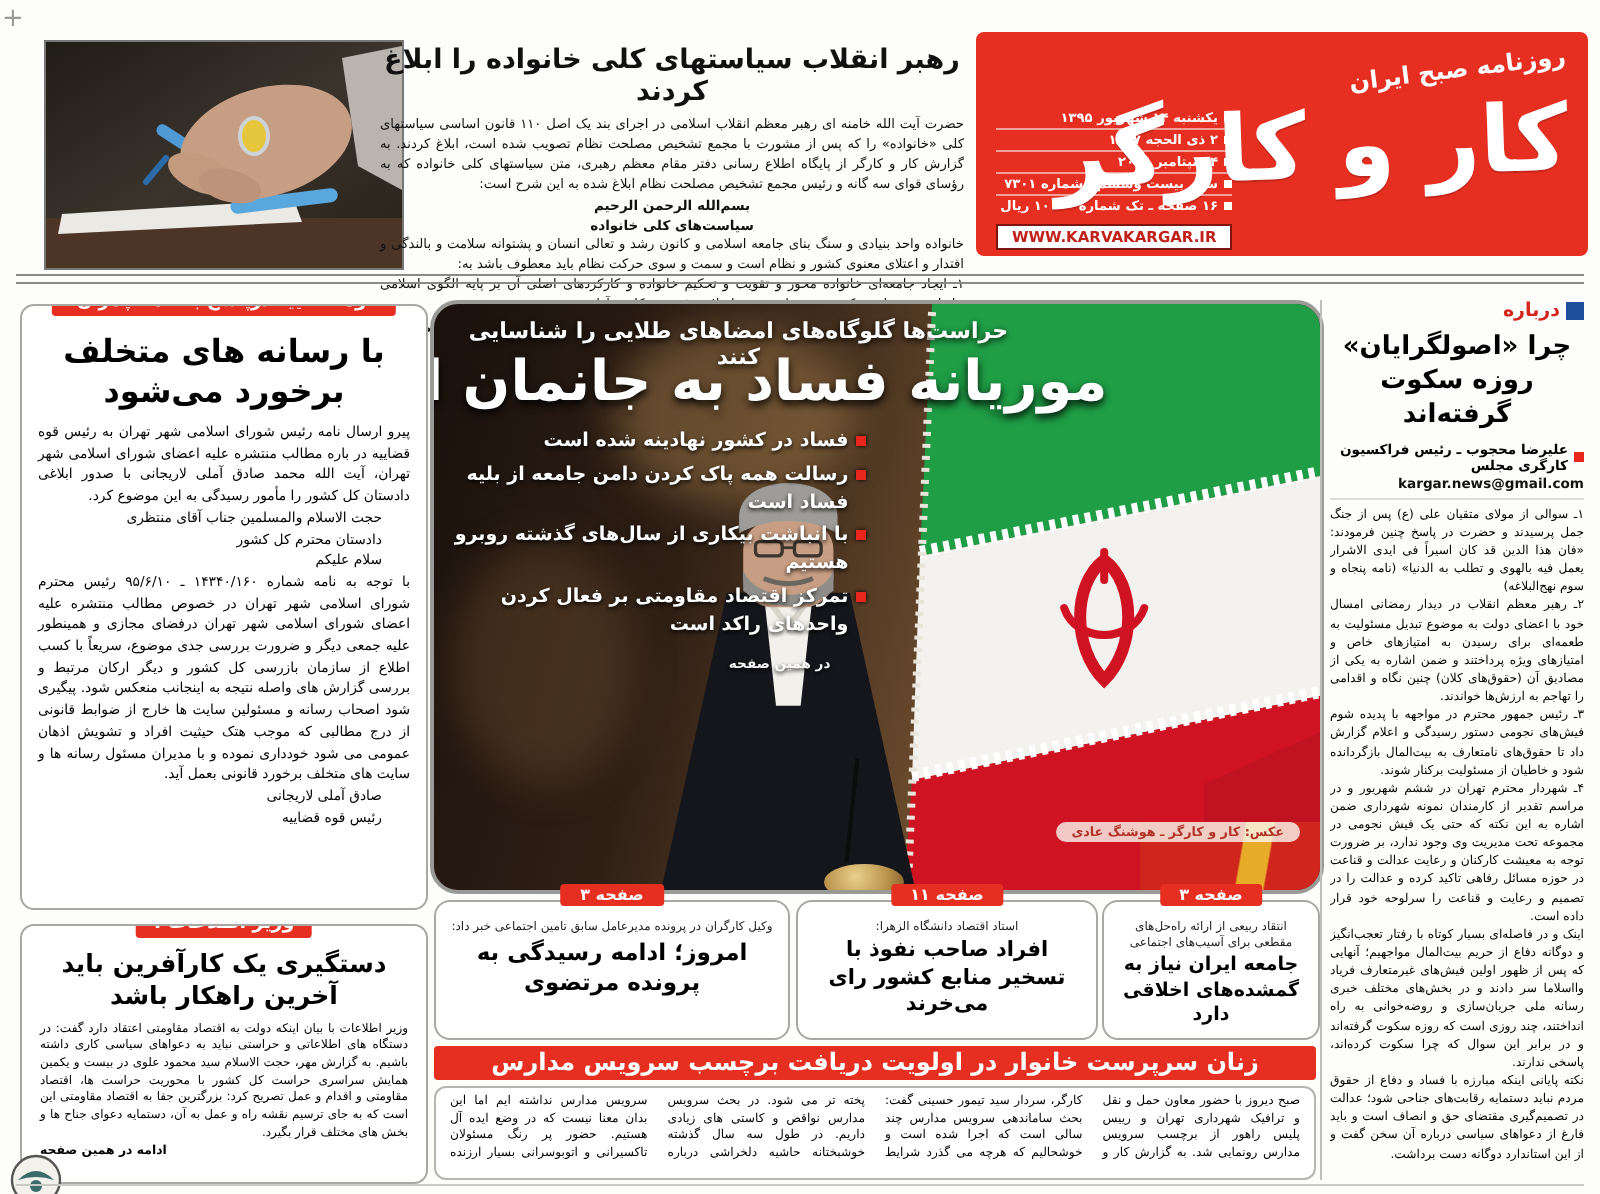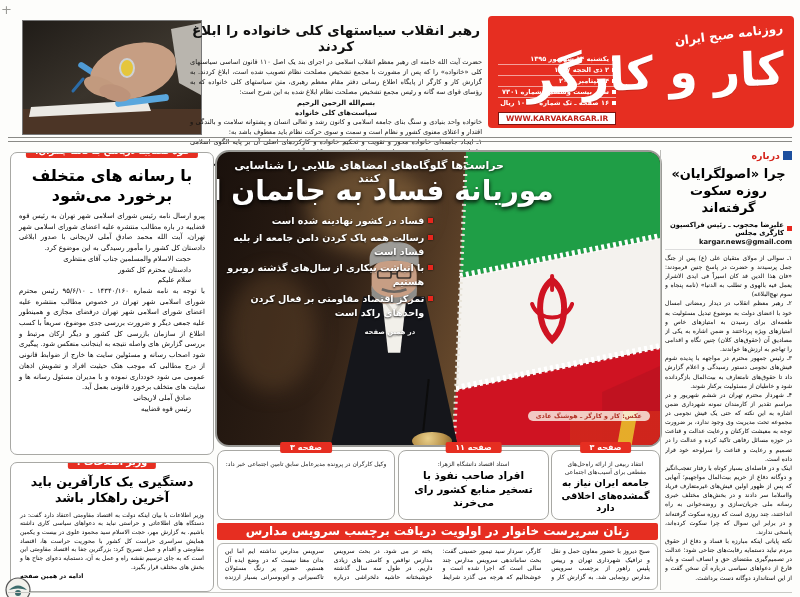--- a/index.html
+++ b/index.html
@@ -234,20 +234,21 @@
           <span>تمرکز اقتصاد مقاومتی بر فعال کردن واحدهای راکد است</span>
         </div>
       <div id="lead-ref">در همین صفحه</div>
     </div>
     <div id="photo-credit" class="abs rtl">عکس: کار و کارگر ـ هوشنگ عادی</div>
   </div>
 
   <div id="pbox1" class="pbox rtl">
     <div class="chip">صفحه ۳</div>
     <div class="kick">وکیل کارگران در پرونده مدیرعامل سابق تامین اجتماعی خبر داد:</div>
+    <div class="ttl">امروز؛ ادامه رسیدگی به پرونده مرتضوی</div>
   </div>
   <div id="pbox2" class="pbox rtl">
     <div class="chip">صفحه ۱۱</div>
     <div class="kick">استاد اقتصاد دانشگاه الزهرا:</div>
     <div class="ttl">افراد صاحب نفوذ با تسخیر منابع کشور رای می‌خرند</div>
   </div>
   <div id="pbox3" class="pbox rtl">
     <div class="chip">صفحه ۳</div>
     <div class="kick">انتقاد ربیعی از ارائه راه‌حل‌های مقطعی برای آسیب‌های اجتماعی</div>
     <div class="ttl">جامعه ایران نیاز به گمشده‌های اخلاقی دارد</div>

